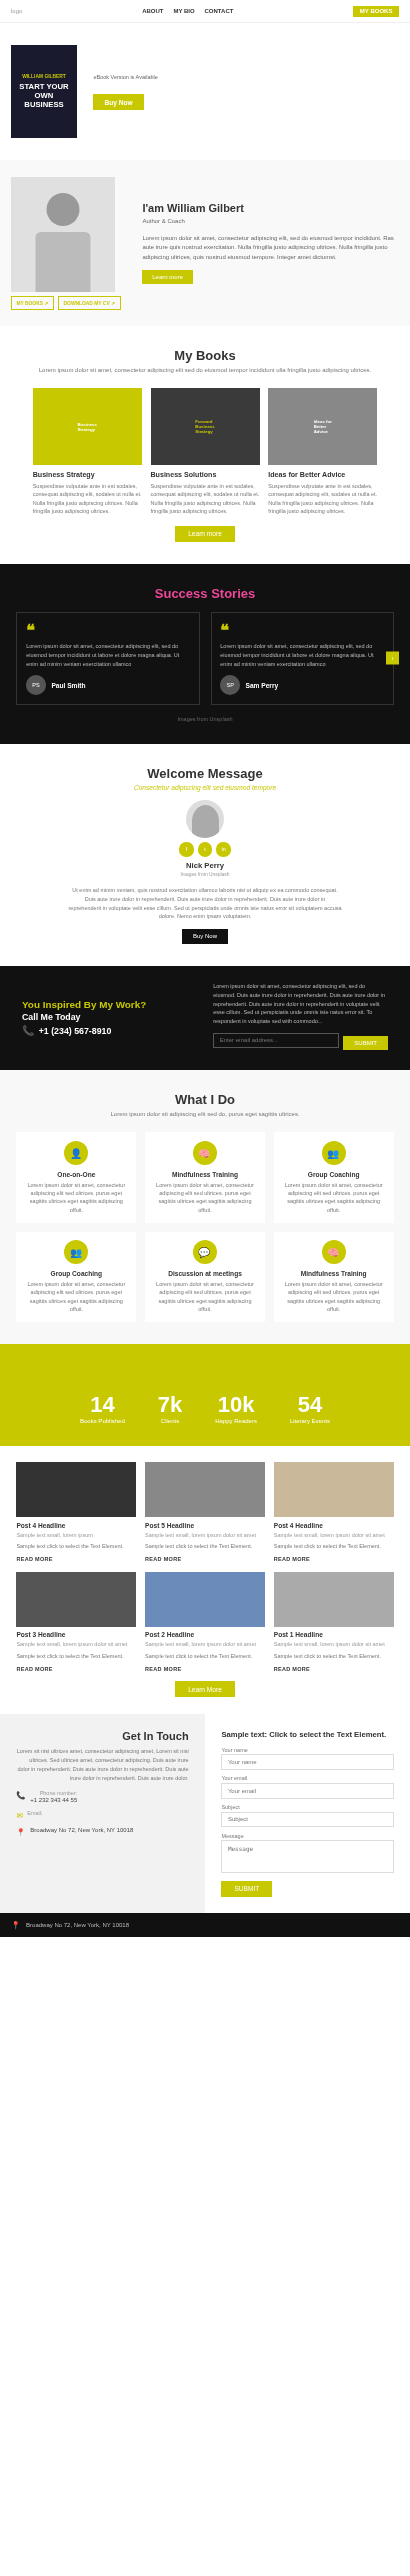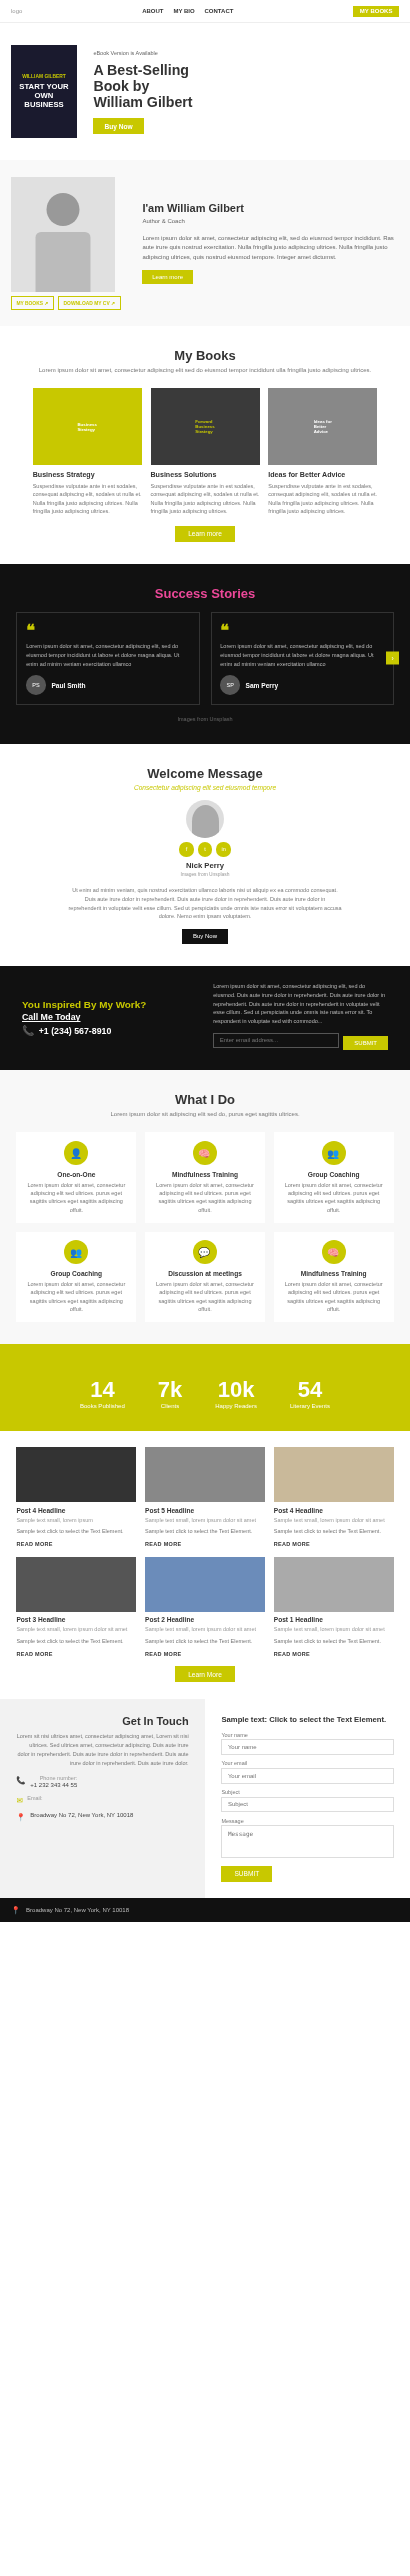--- a/index.html
+++ b/index.html
@@ -208,25 +208,20 @@
 
 <section class="hero">
   <div class="hero-book">
     <div class="hero-book-img">
       <span style="color:#c8c800;font-size:4.9px;font-weight:bold;">WILLIAM GILBERT</span>
       <div class="book-title-text">START YOUR OWN BUSINESS</div>
     </div>
   </div>
   <div>
     <p class="ebook-badge">eBook Version is Available</p>
-    <h1>
-      <span>A Best-Selling</span><br>
-      <span>Book by</span><br>
-      <span>William Gilbert</span>
-    </h1>
     <br>
     <button class="btn-yellow">Buy Now</button>
   </div>
 </section>
 
 <section class="author-section" style="background:#f9f9f9;">
   <div style="flex:0 0 115px;">
     <div style="width:104px;height:115px;background:#e0e0e0;position:relative;overflow:hidden;">
       <div style="width:33px;height:33px;border-radius:50%;background:#999;position:absolute;top:16.4px;left:50%;transform:translateX(-50%);"></div>
       <div style="width:55px;height:60px;background:#bbb;border-radius:5.5px 5.5px 0 0;position:absolute;bottom:0;left:50%;transform:translateX(-50%);"></div>
@@ -310,21 +305,21 @@
   </div>
   <p class="nick-name">Nick Perry</p>
   <p class="nick-credit">Images from Unsplash</p>
   <p class="welcome-text">Ut enim ad minim veniam, quis nostrud exercitation ullamco laboris nisi ut aliquip ex ea commodo consequat. Duis aute irure dolor in reprehenderit. Duis aute irure dolor in reprehenderit. Duis aute irure dolor in reprehenderit in voluptate velit esse cillum. Sed ut perspiciatis unde omnis iste natus error sit voluptatem accusa dolore. Nemo enim ipsam voluptatem.</p>
   <button class="btn-book">Buy Now</button>
 </section>
 
 <section class="call-section">
   <div class="call-left">
     <h3 style="color:#c8c800;font-size:9.9px;margin-bottom:2.2px;">You Inspired By My Work?</h3>
-    <h3 style="color:#fff;font-size:8.8px;margin-bottom:3px;text-decoration:underline;">Call Me Today</h3>
+    <h3 style="color:#fff;font-size:8.8px;margin-bottom:3px;">Call Me Today</h3>
     <div class="call-phone">
       <span class="phone-icon">📞</span>
       <span>+1 (234) 567-8910</span>
     </div>
   </div>
   <div class="call-right">
     <p style="font-size:5.5px;color:#bbb;margin-bottom:6.6px;line-height:1.6;">Lorem ipsum dolor sit amet, consectetur adipiscing elit, sed do eiusmod. Duis aute irure dolor in reprehenderit. Duis aute irure dolor in reprehenderit. Duis aute irure dolor in reprehenderit in voluptate velit esse cillum. Sed ut perspiciatis unde omnis iste natus error sit. To respondent in voluptate sed with commodo...</p>
     <div style="display:flex;gap:4.4px;align-items:center;">
       <input class="call-right" style="width: 100%; padding: 3.8px 5.5px; background: transparent; border: 0.5px solid rgb(85, 85, 85); color: rgb(255, 255, 255); font-size: 6px;" placeholder="Enter email address...">
       <button class="btn-submit-yellow" style="white-space:nowrap;">SUBMIT</button>
@@ -363,21 +358,21 @@
     </div>
     <div class="what-card">
       <div class="what-icon">🧠</div>
       <h4>Mindfulness Training</h4>
       <p>Lorem ipsum dolor sit amet, consectetur adipiscing elit sed ultrices. purus eget sagittis ultrices eget sagittis adipiscing offuit.</p>
     </div>
   </div>
 </section>
 
 <section class="about-section">
-  <div class="stats-grid" style="margin-top:11px;">
+  <div class="stats-grid" style="margin-top:26px;">
     <div class="stat-item">
       <div class="stat-number">14</div>
       <div class="stat-label">Books Published</div>
     </div>
     <div class="stat-item">
       <div class="stat-number">7k</div>
       <div class="stat-label">Clients</div>
     </div>
     <div class="stat-item">
       <div class="stat-number">10k</div>

